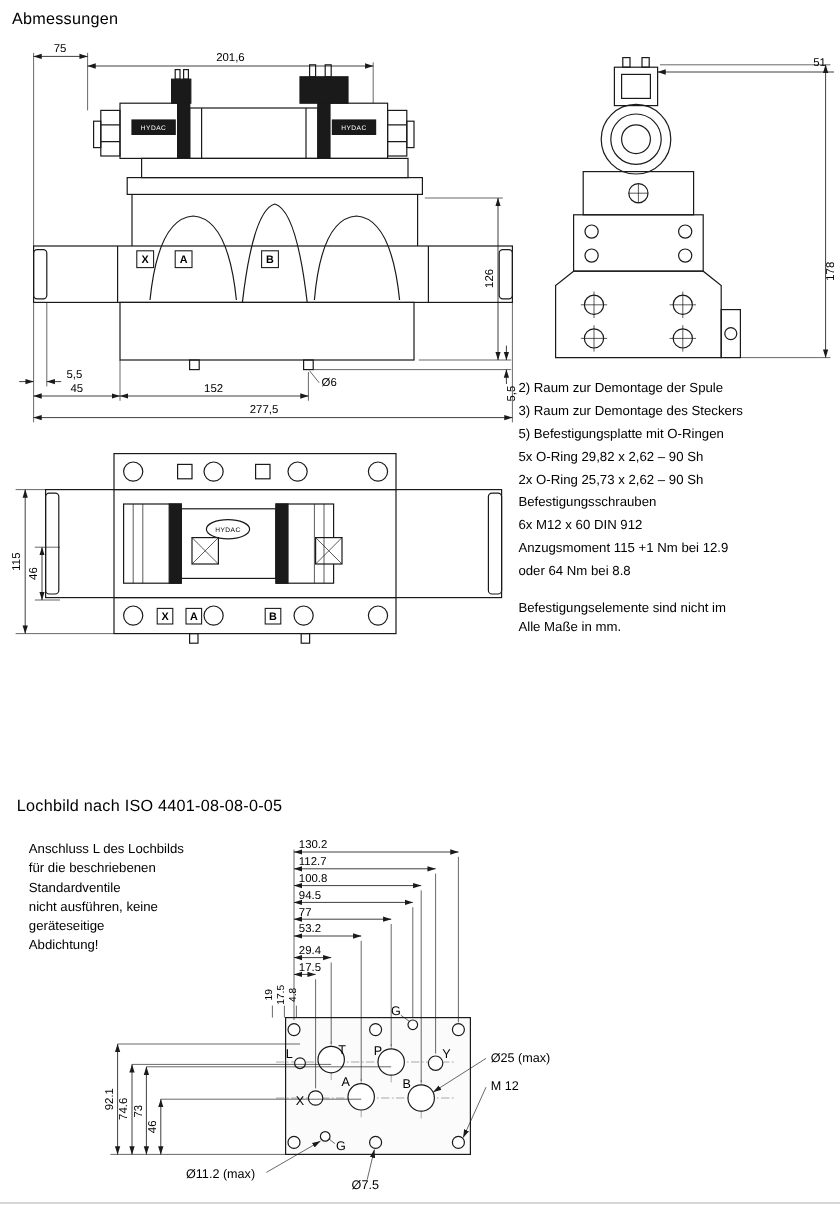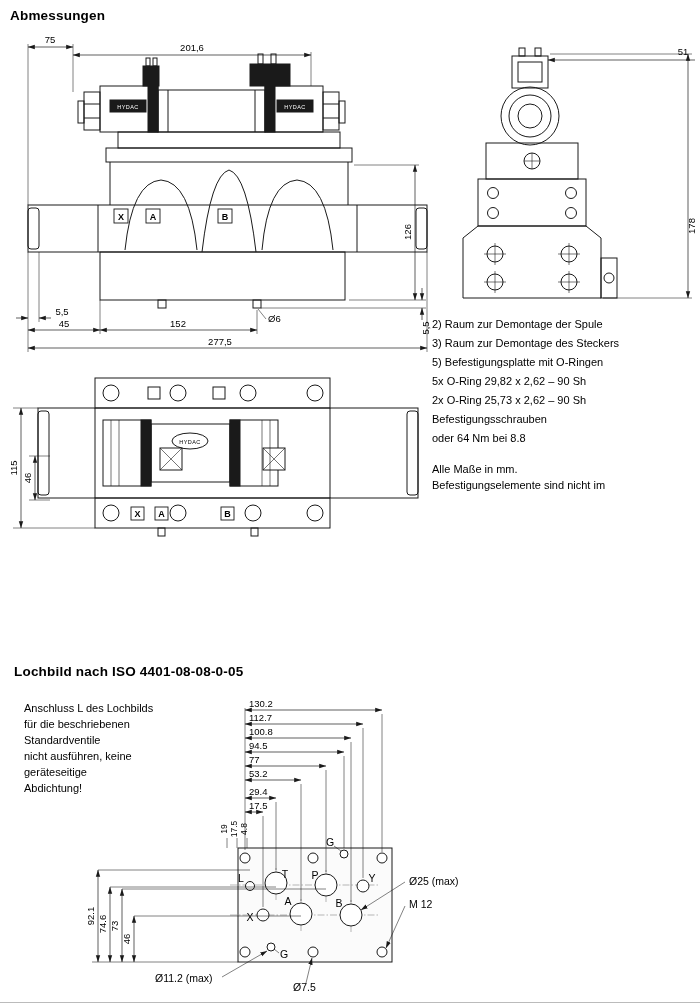--- a/index.html
+++ b/index.html
@@ -1,18 +1,18 @@
 <!DOCTYPE html>
 <html><head>
 <meta charset="utf-8">
 <style>
   html,body{margin:0;padding:0}
   body{width:700px;height:1008px;position:relative;background:#fff;
        font-family:"Liberation Sans",sans-serif;color:#000;overflow:hidden}
-  .h-sec{position:absolute;font-size:13.5px;font-weight:bold;letter-spacing:.2px}
+  .h-sec{position:absolute;font-size:13.5px;font-weight:normal;letter-spacing:.2px}
   .notes{position:absolute;left:432px;top:315px;font-size:11px;line-height:19px;white-space:nowrap}
   .notes .footer{margin-top:13px;line-height:16px}
   .loch-note{position:absolute;left:24px;top:700px;font-size:11px;line-height:16px}
   .svg-abs{position:absolute}
   svg text{font-family:"Liberation Sans",sans-serif;fill:#000}
   .ln{fill:none;stroke:#1a1a1a;stroke-width:1}
   .x{fill:none;stroke:#1a1a1a;stroke-width:.6}
   .dim-l{fill:none;stroke:#1a1a1a;stroke-width:.7}
   .ext{fill:none;stroke:#1a1a1a;stroke-width:.55}
   .cl{fill:none;stroke:#888;stroke-width:.6;stroke-dasharray:7 2 1.5 2}
@@ -198,24 +198,26 @@
   </g>
 </svg>
 
 <div class="notes">
   <div>2) Raum zur Demontage der Spule</div>
   <div>3) Raum zur Demontage des Steckers</div>
   <div>5) Befestigungsplatte mit O-Ringen</div>
   <div>5x O-Ring 29,82 x 2,62 – 90 Sh</div>
   <div>2x O-Ring 25,73 x 2,62 – 90 Sh</div>
   <div>Befestigungsschrauben</div>
+  <div>6x M12 x 60 DIN 912</div>
+  <div>Anzugsmoment 115 +1 Nm bei 12.9</div>
   <div>oder 64 Nm bei 8.8</div>
   <div class="footer">
+    <div>Befestigungselemente sind nicht im</div>
     <div>Alle Maße in mm.</div>
-    <div>Befestigungselemente sind nicht im</div>
   </div>
 </div>
 
 <svg class="svg-abs" style="left:8px;top:368px" width="430" height="260" viewBox="0 0 430 260">
   <defs>
     <marker id="m3" markerWidth="10" markerHeight="8" refX="6.8" refY="3" orient="auto-start-reverse" markerUnits="userSpaceOnUse">
       <path d="M0,0.8 L7,3 L0,5.2 Z" fill="#1a1a1a"></path>
     </marker>
   </defs>
   <g class="ln">

